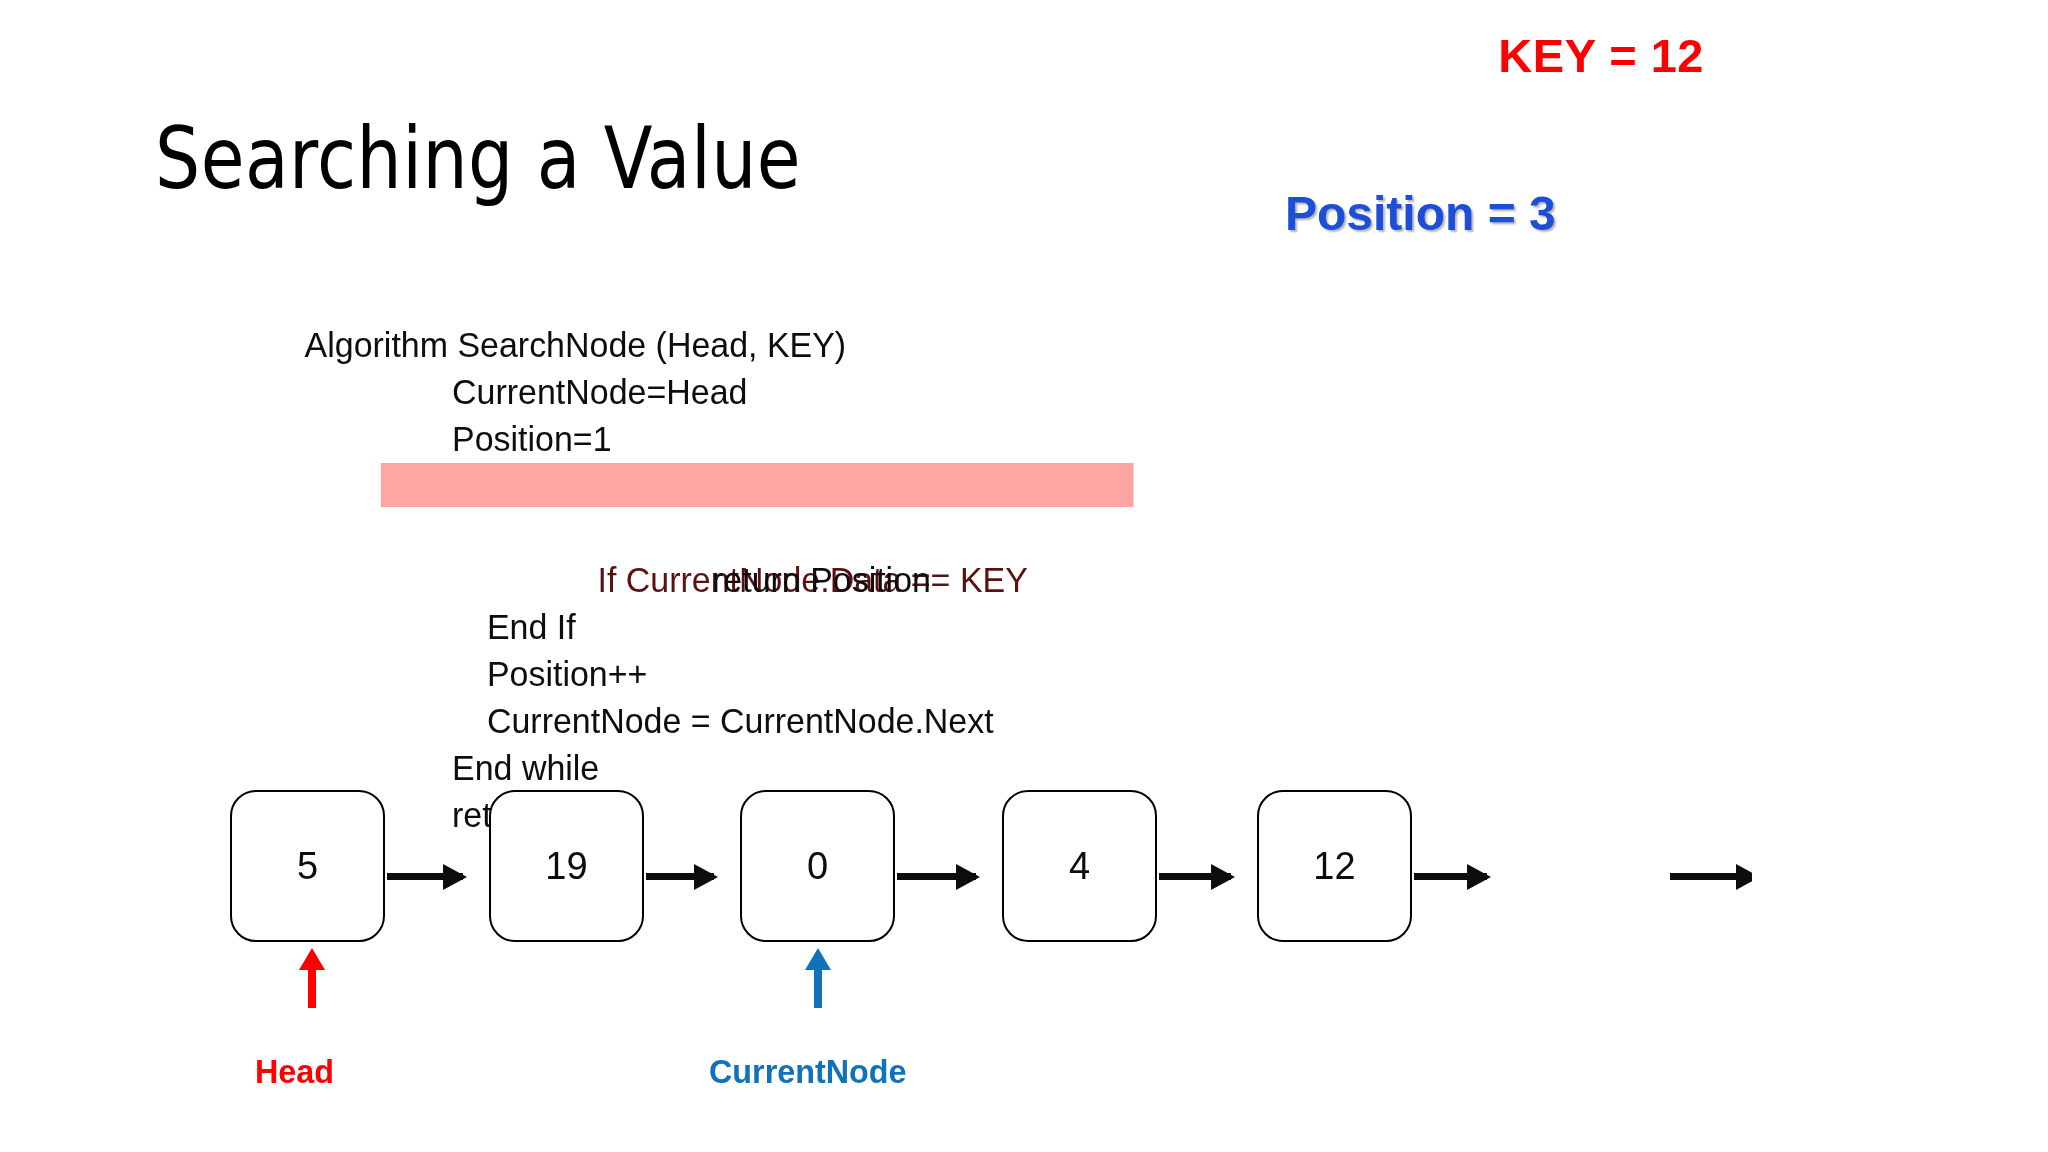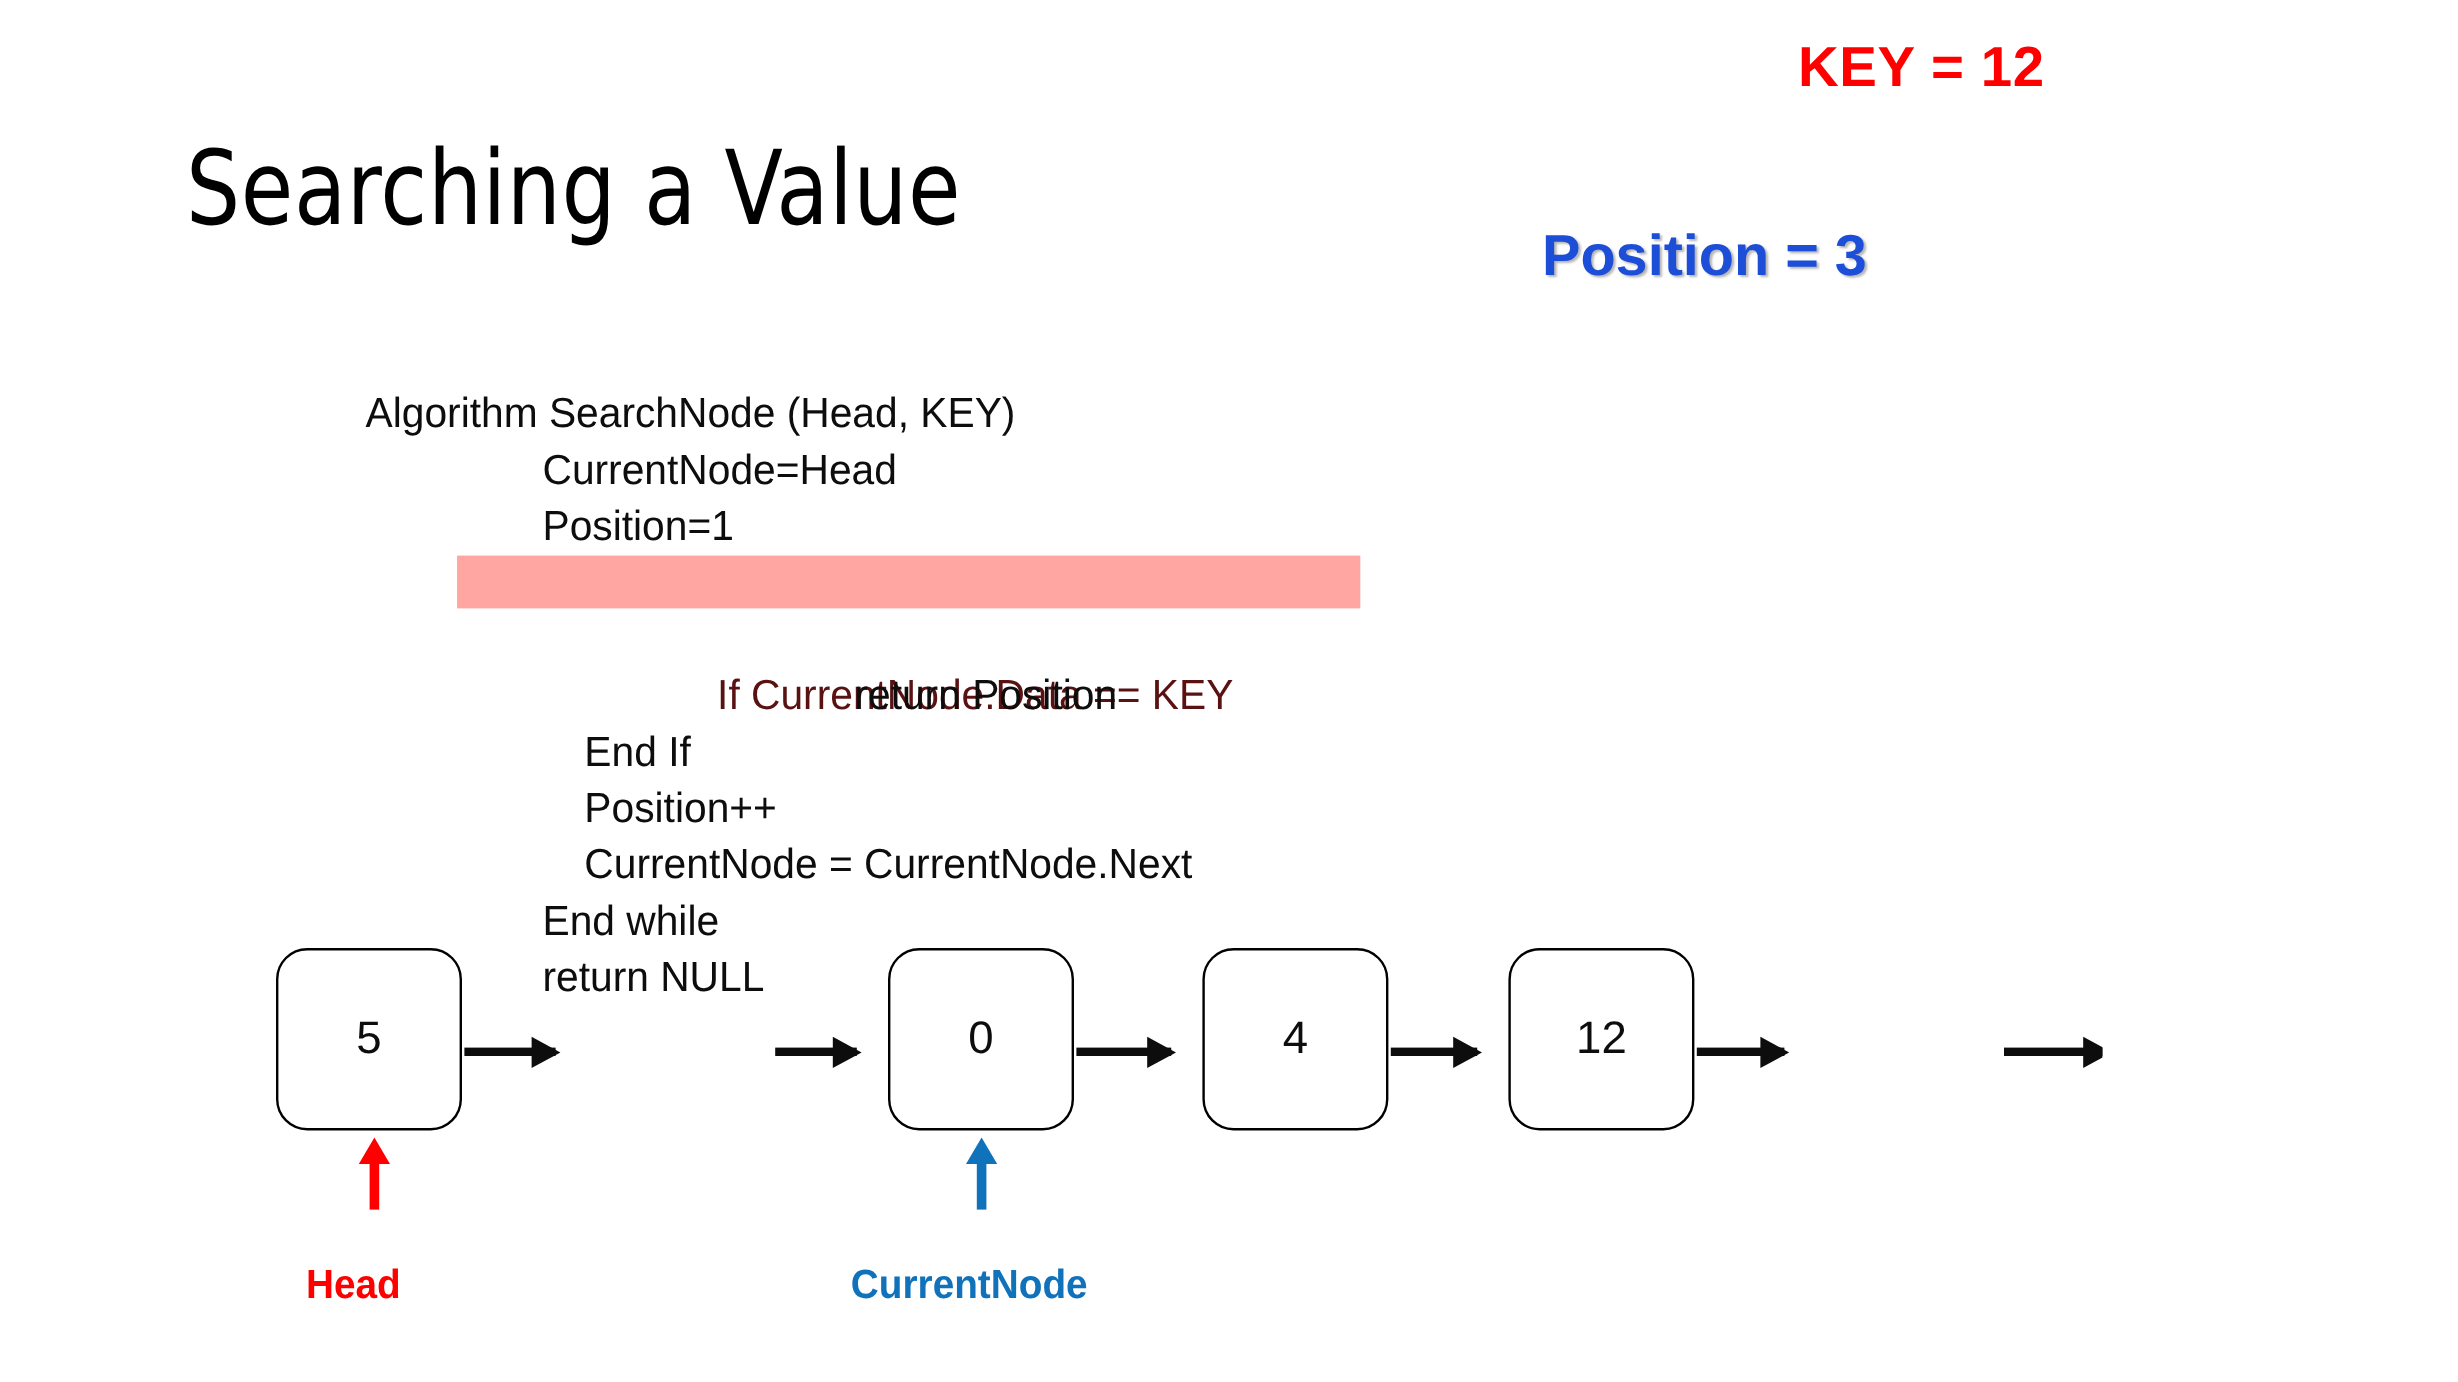--- a/index.html
+++ b/index.html
@@ -251,20 +251,23 @@
     <div class="code-line indent-1">
       <span class="code-text">return NULL</span>
     </div>
   </div>
 
   <div id="list-area">
 
     <div class="node" style="left:230px">
       <span class="node-value">5</span>
     </div>
+    <div class="node" style="left:489px">
+      <span class="node-value">19</span>
+    </div>
     <div class="node" style="left:740px">
       <span class="node-value">0</span>
     </div>
     <div class="node" style="left:1002px">
       <span class="node-value">4</span>
     </div>
     <div class="node" style="left:1257px">
       <span class="node-value">12</span>
     </div>
 

